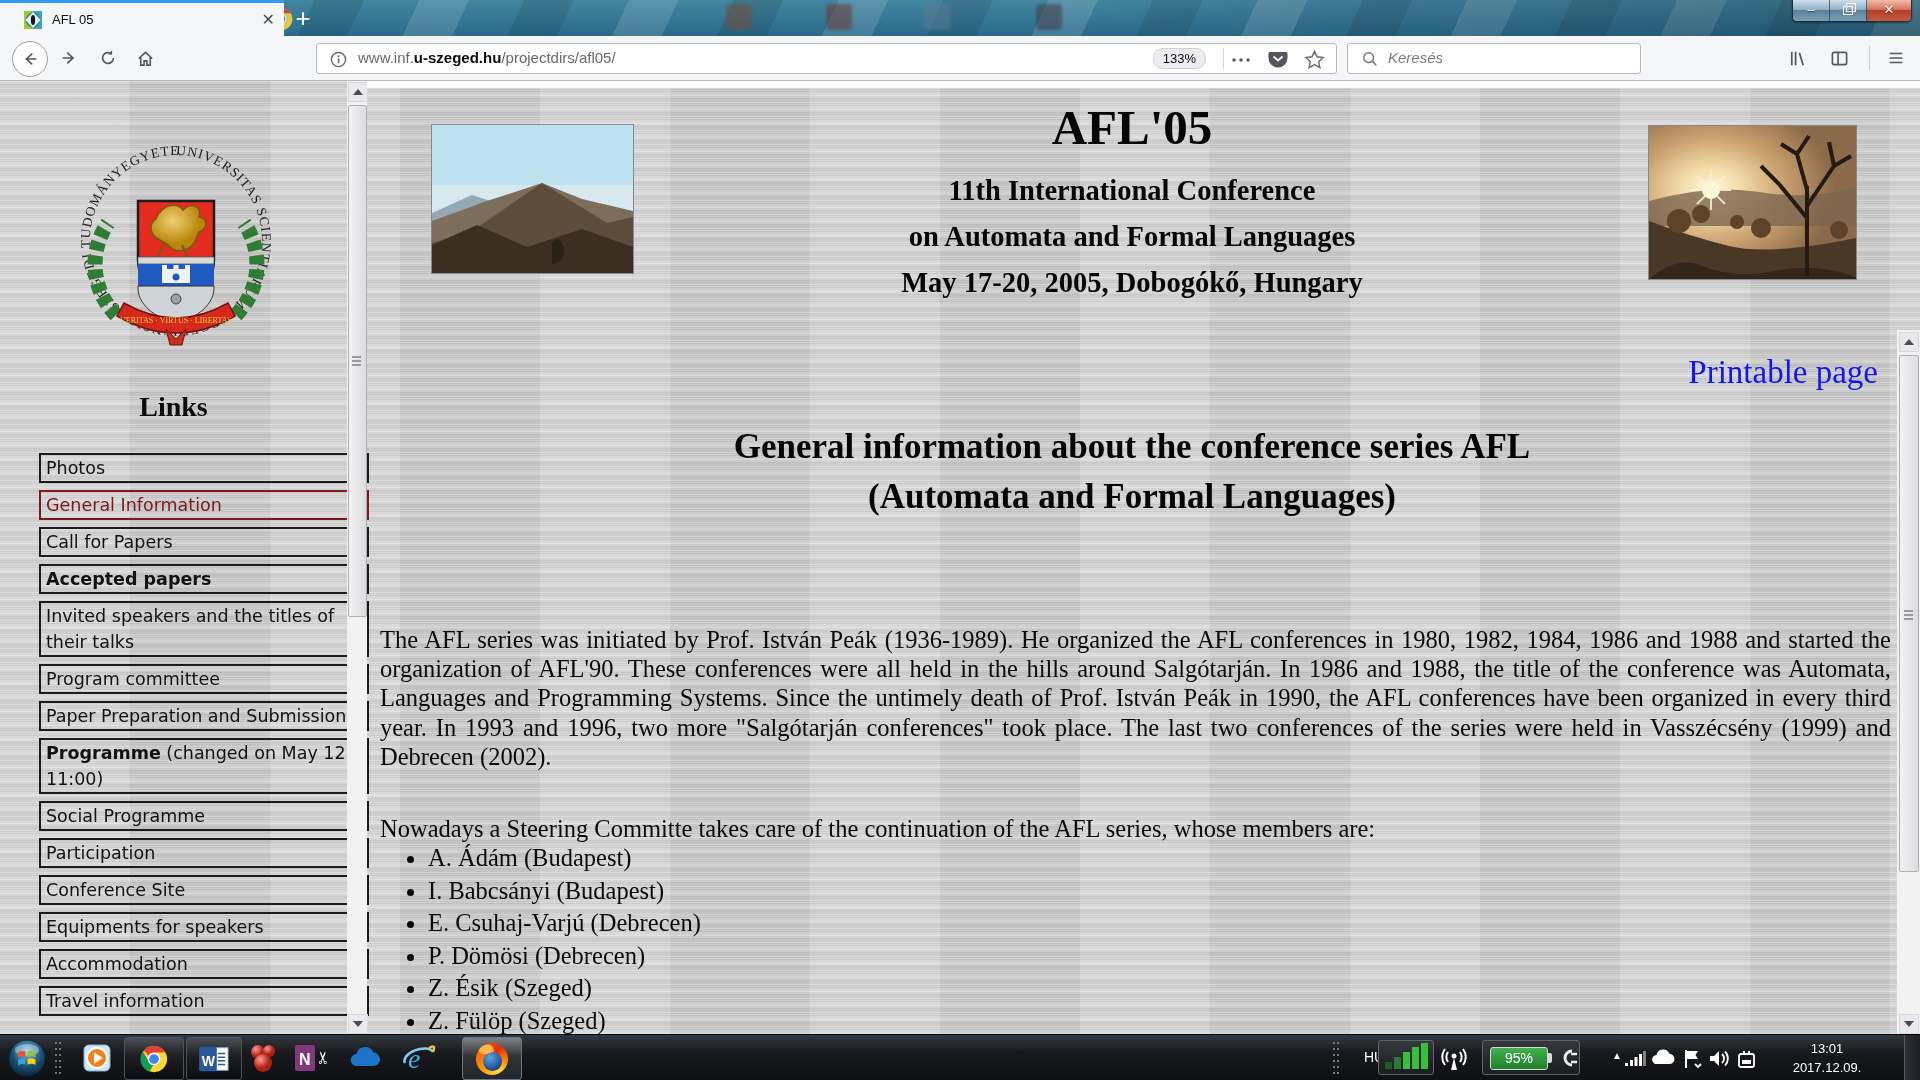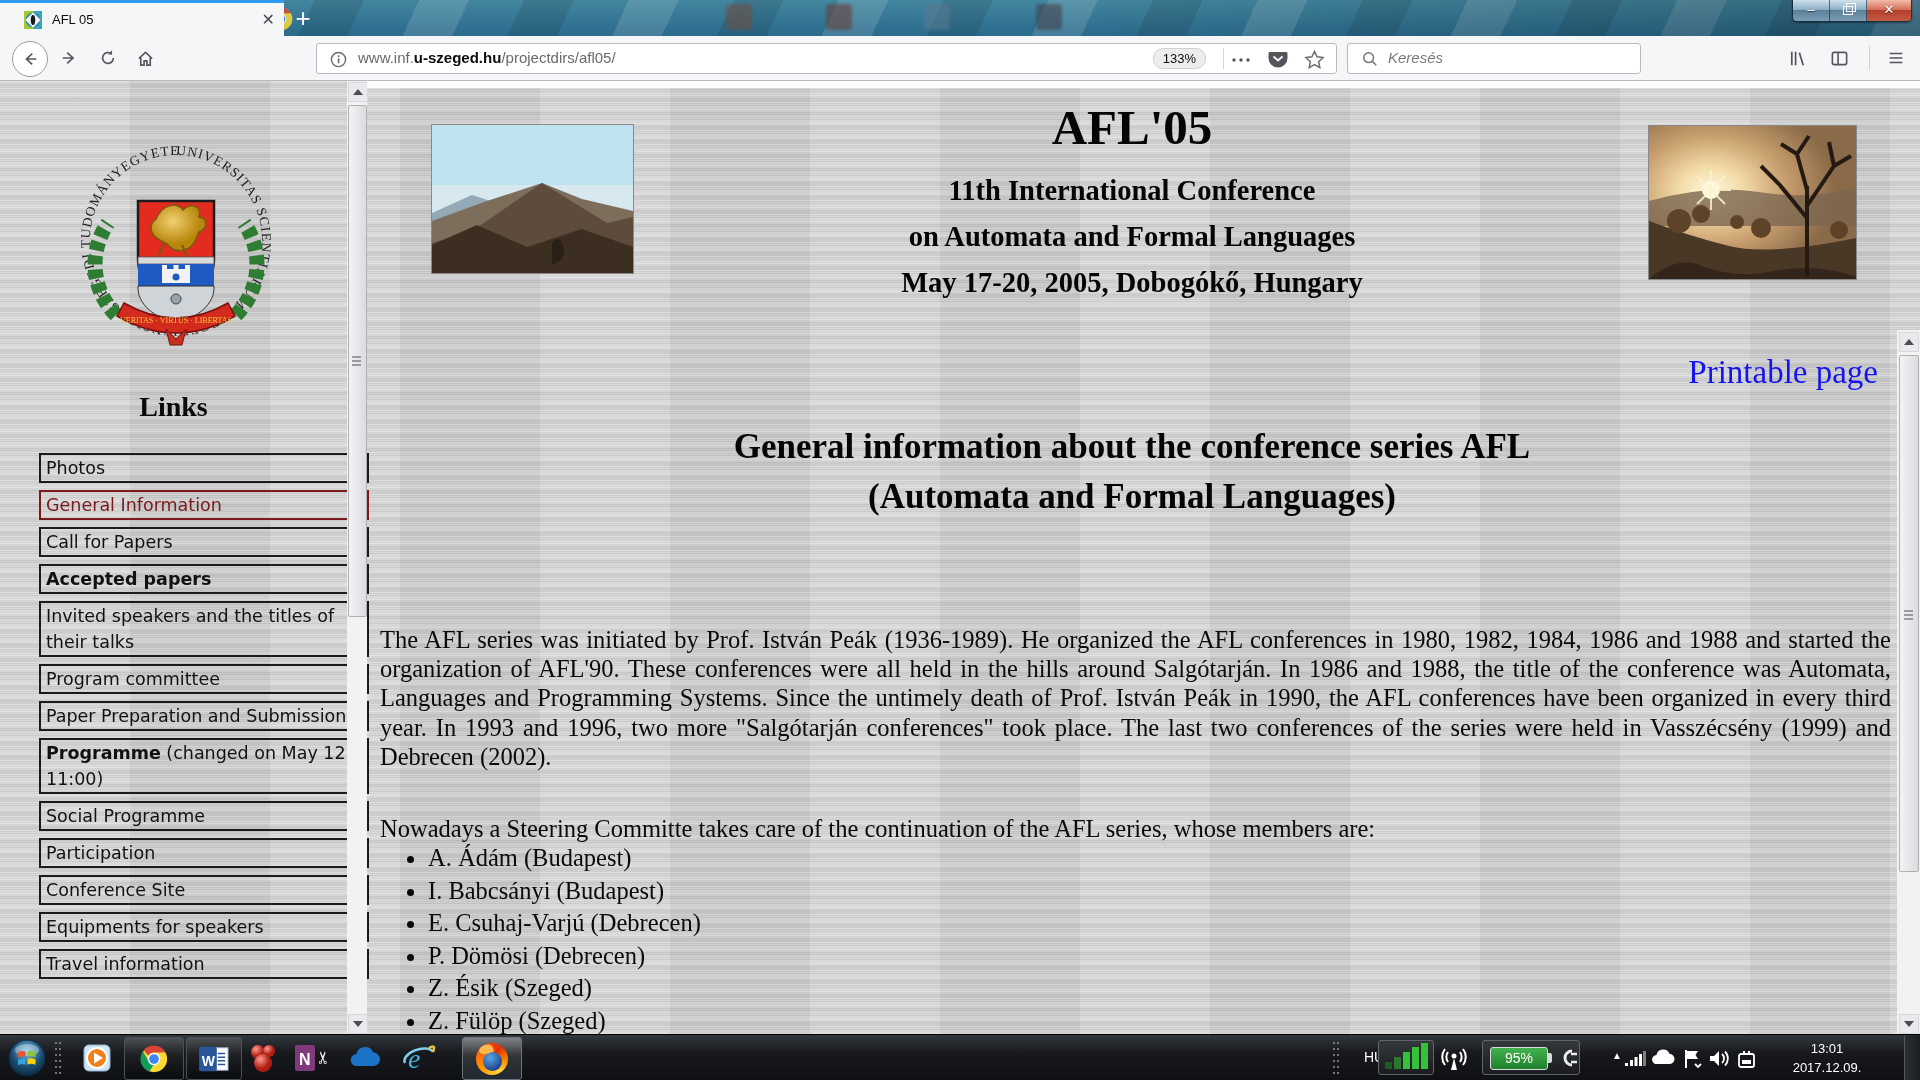--- a/index.html
+++ b/index.html
@@ -289,20 +289,21 @@
         <div class="navbox"><span>Call for Papers</span><span></span></div>
         <div class="navbox"><span class="b">Accepted papers</span><span></span></div>
         <div class="navbox"><span>Invited speakers and the titles of their talks</span><span></span></div>
         <div class="navbox"><span>Program committee</span><span></span></div>
         <div class="navbox"><span>Paper Preparation and Submission</span><span></span></div>
         <div class="navbox"><span class="b">Programme</span><span> (changed on May 12, 11:00)</span></div>
         <div class="navbox"><span>Social Programme</span><span></span></div>
         <div class="navbox"><span>Participation</span><span></span></div>
         <div class="navbox"><span>Conference Site</span><span></span></div>
         <div class="navbox"><span>Equipments for speakers</span><span></span></div>
+        <div class="navbox"><span>Accommodation</span><span></span></div>
         <div class="navbox"><span>Travel information</span><span></span></div>
       </div>
     </div>
 
     <div class="vtrack" style="left:347px;top:0;width:20px;height:953px;">
       <div class="scroll-arrow" style="top:1px;">
           <i class="tri-up"></i>
         </div>
       <div class="thumb" style="top:24px;height:510px;">
         <div class="grip" style="top:250px;"></div>

